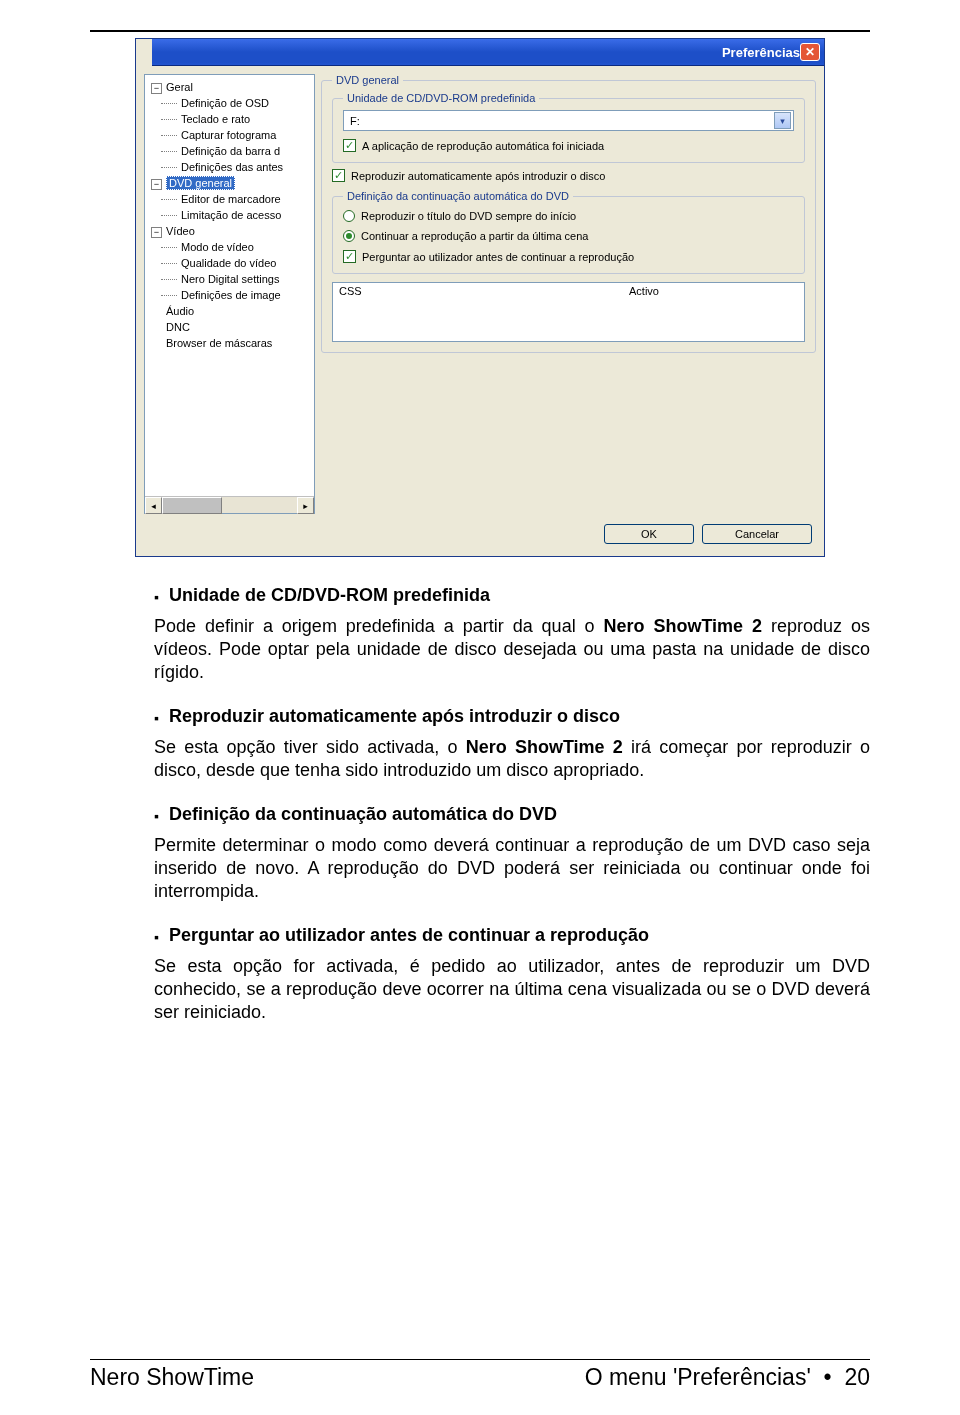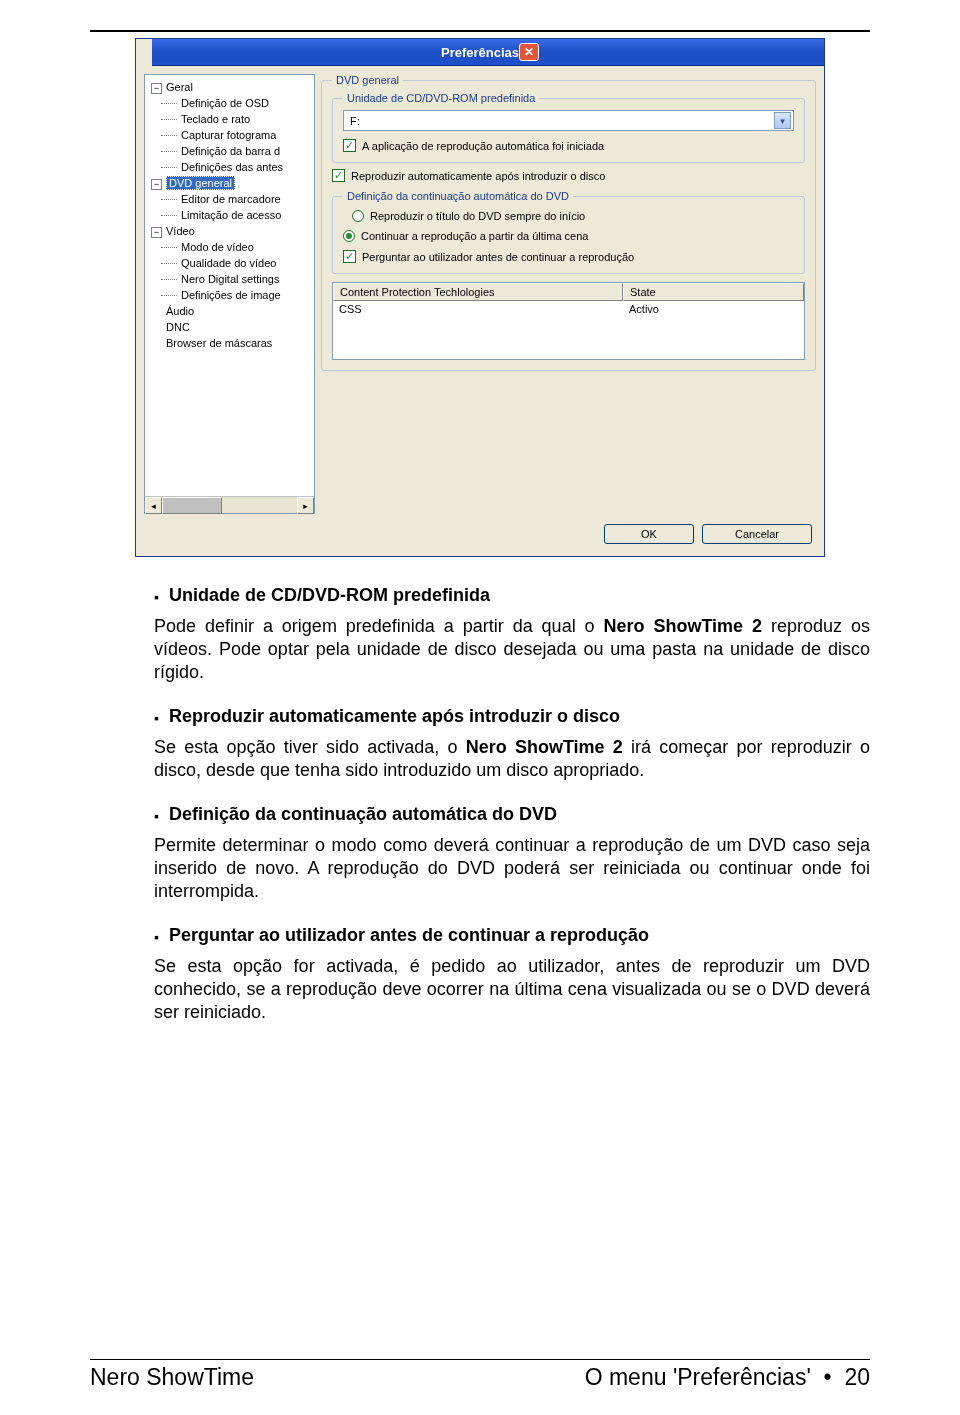--- a/index.html
+++ b/index.html
@@ -29,21 +29,21 @@
     border: 1px solid #1a3a8c;
     background: #ece9d8;
     font-size: 12px;
   }
   .titlebar {
     background: linear-gradient(#3a6ce8,#1d4fc8 50%,#1d4fc8 90%,#2255d0);
     color: #fff;
     padding: 4px 4px 4px 8px;
     display: flex;
     align-items: center;
-    justify-content: center;
+    justify-content: flex-end;
     font-family: "Trebuchet MS", Tahoma, sans-serif;
     font-size: 13px;
     font-weight: bold;
     border-bottom: 1px solid #0a2a80;
     margin-left: 16px;
   }
   .closebtn {
     width: 20px; height: 18px;
     background: #e45636;
     border: 1px solid #fff;
@@ -250,41 +250,37 @@
             </div>
           </fieldset>
 
           <div class="cb-row" style="margin:4px 0 8px 0;">
             <div class="cb">✓</div>
             <span>Reproduzir automaticamente após introduzir o disco</span>
           </div>
 
           <fieldset class="g">
             <legend>Definição da continuação automática do DVD</legend>
-            <div class="cb-row" style="margin-top:2px;margin-left:9px;">
+            <div class="cb-row" style="margin-top:2px;">
               <div class="radio"></div>
               <span>Reproduzir o título do DVD sempre do início</span>
             </div>
             <div class="cb-row">
               <div class="radio">
                   <div class="dot"></div>
                 </div>
               <span>Continuar a reprodução a partir da última cena</span>
             </div>
             <div class="cb-row">
               <div class="cb">✓</div>
               <span>Perguntar ao utilizador antes de continuar a reprodução</span>
             </div>
           </fieldset>
 
           <div class="tbl">
-            <div class="hdr">
-              <div class="col1">Content Protection Techlologies</div>
-              <div class="col2">State</div>
-            </div>
             <div class="row">
               <div class="col1">CSS</div>
               <div class="col2">Activo</div>
             </div>
             <div class="row" style="height:42px;">
                 <div class="col1"></div>
                 <div class="col2"></div>
               </div>
           </div>
         </fieldset>

